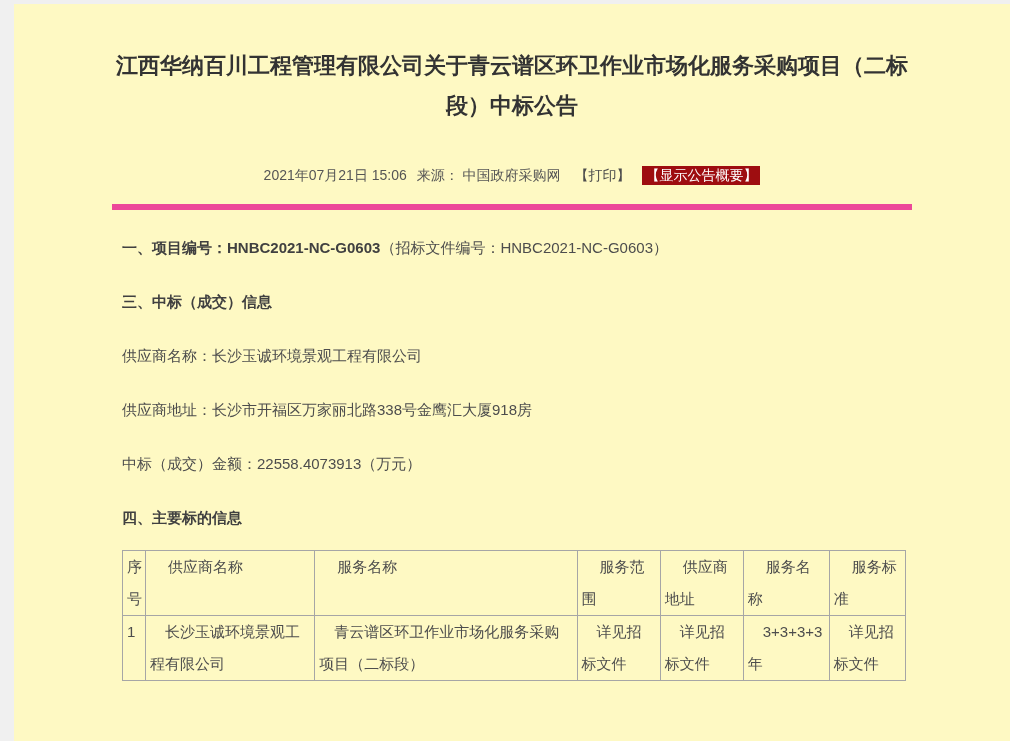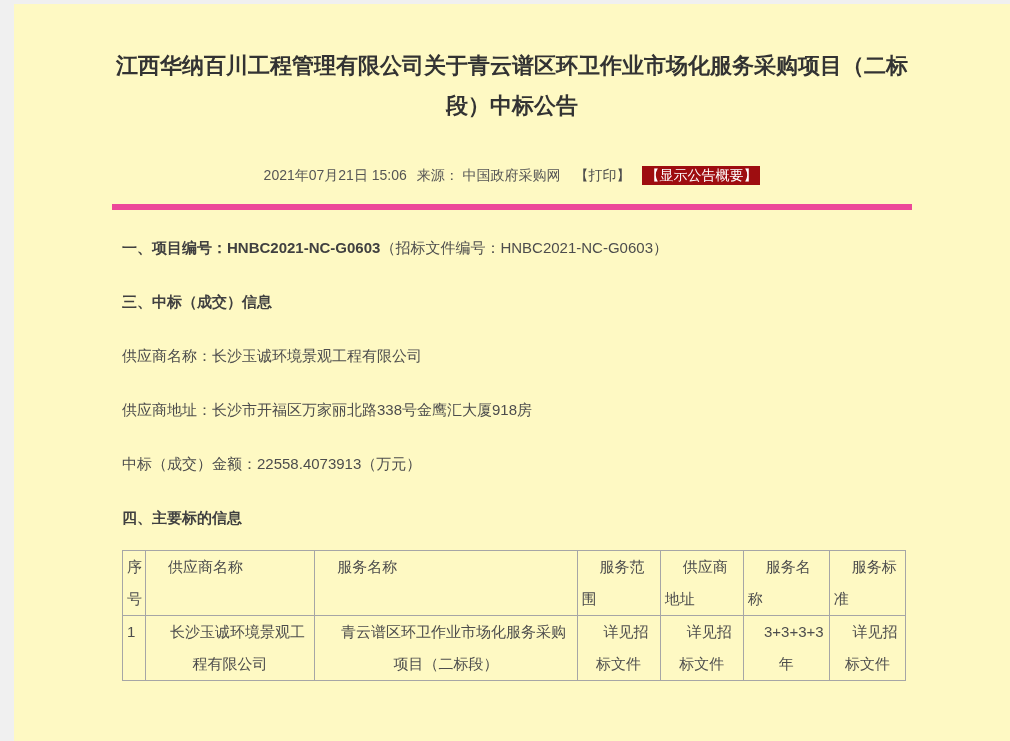--- a/index.html
+++ b/index.html
@@ -78,21 +78,21 @@
     font-weight: normal;
     line-height: 32px;
     padding: 0 4px;
     vertical-align: top;
     text-align: left;
     color: #4d4d4d;
     overflow: hidden;
     word-break: break-all;
   }
   table.subject-table th.wide-indent { text-indent: 1.2em; margin-top: 29px; }
-  table.subject-table td.cell-indent { text-indent: 1em; text-align: center; }
+  table.subject-table td.cell-indent { text-indent: 1em; }
   table.subject-table tr { height: 65px; }
 </style>
 </head>
 <body>
 
 <div class="card">
 
   <h1 class="title">江西华纳百川工程管理有限公司关于青云谱区环卫作业市场化服务采购项目（二标段）中标公告</h1>
 
   <div class="meta">

